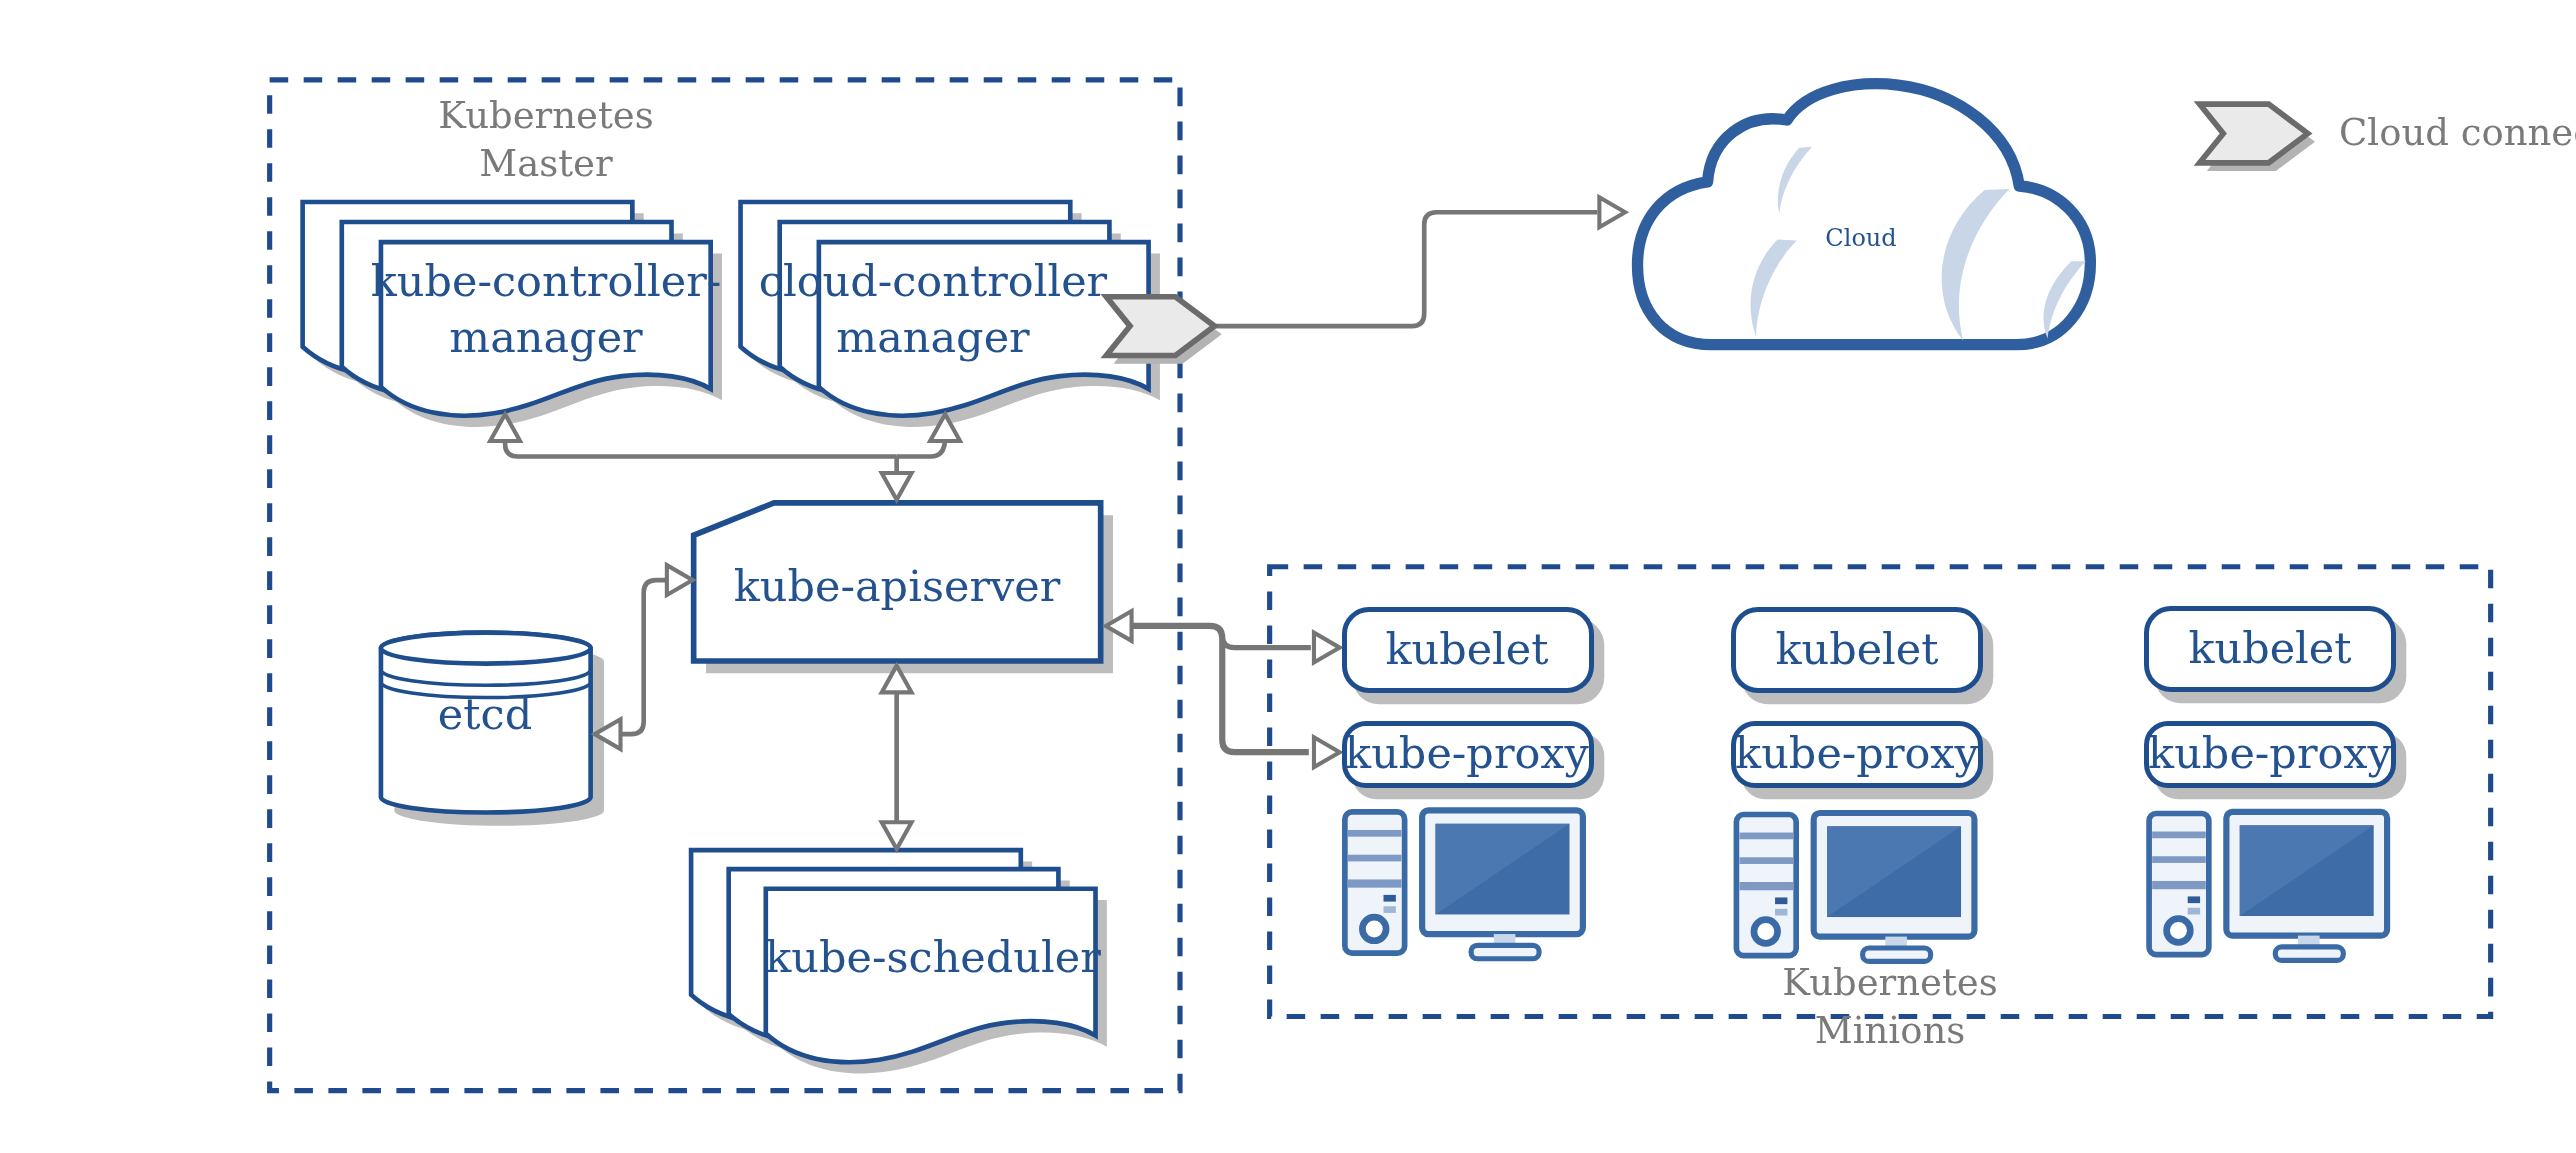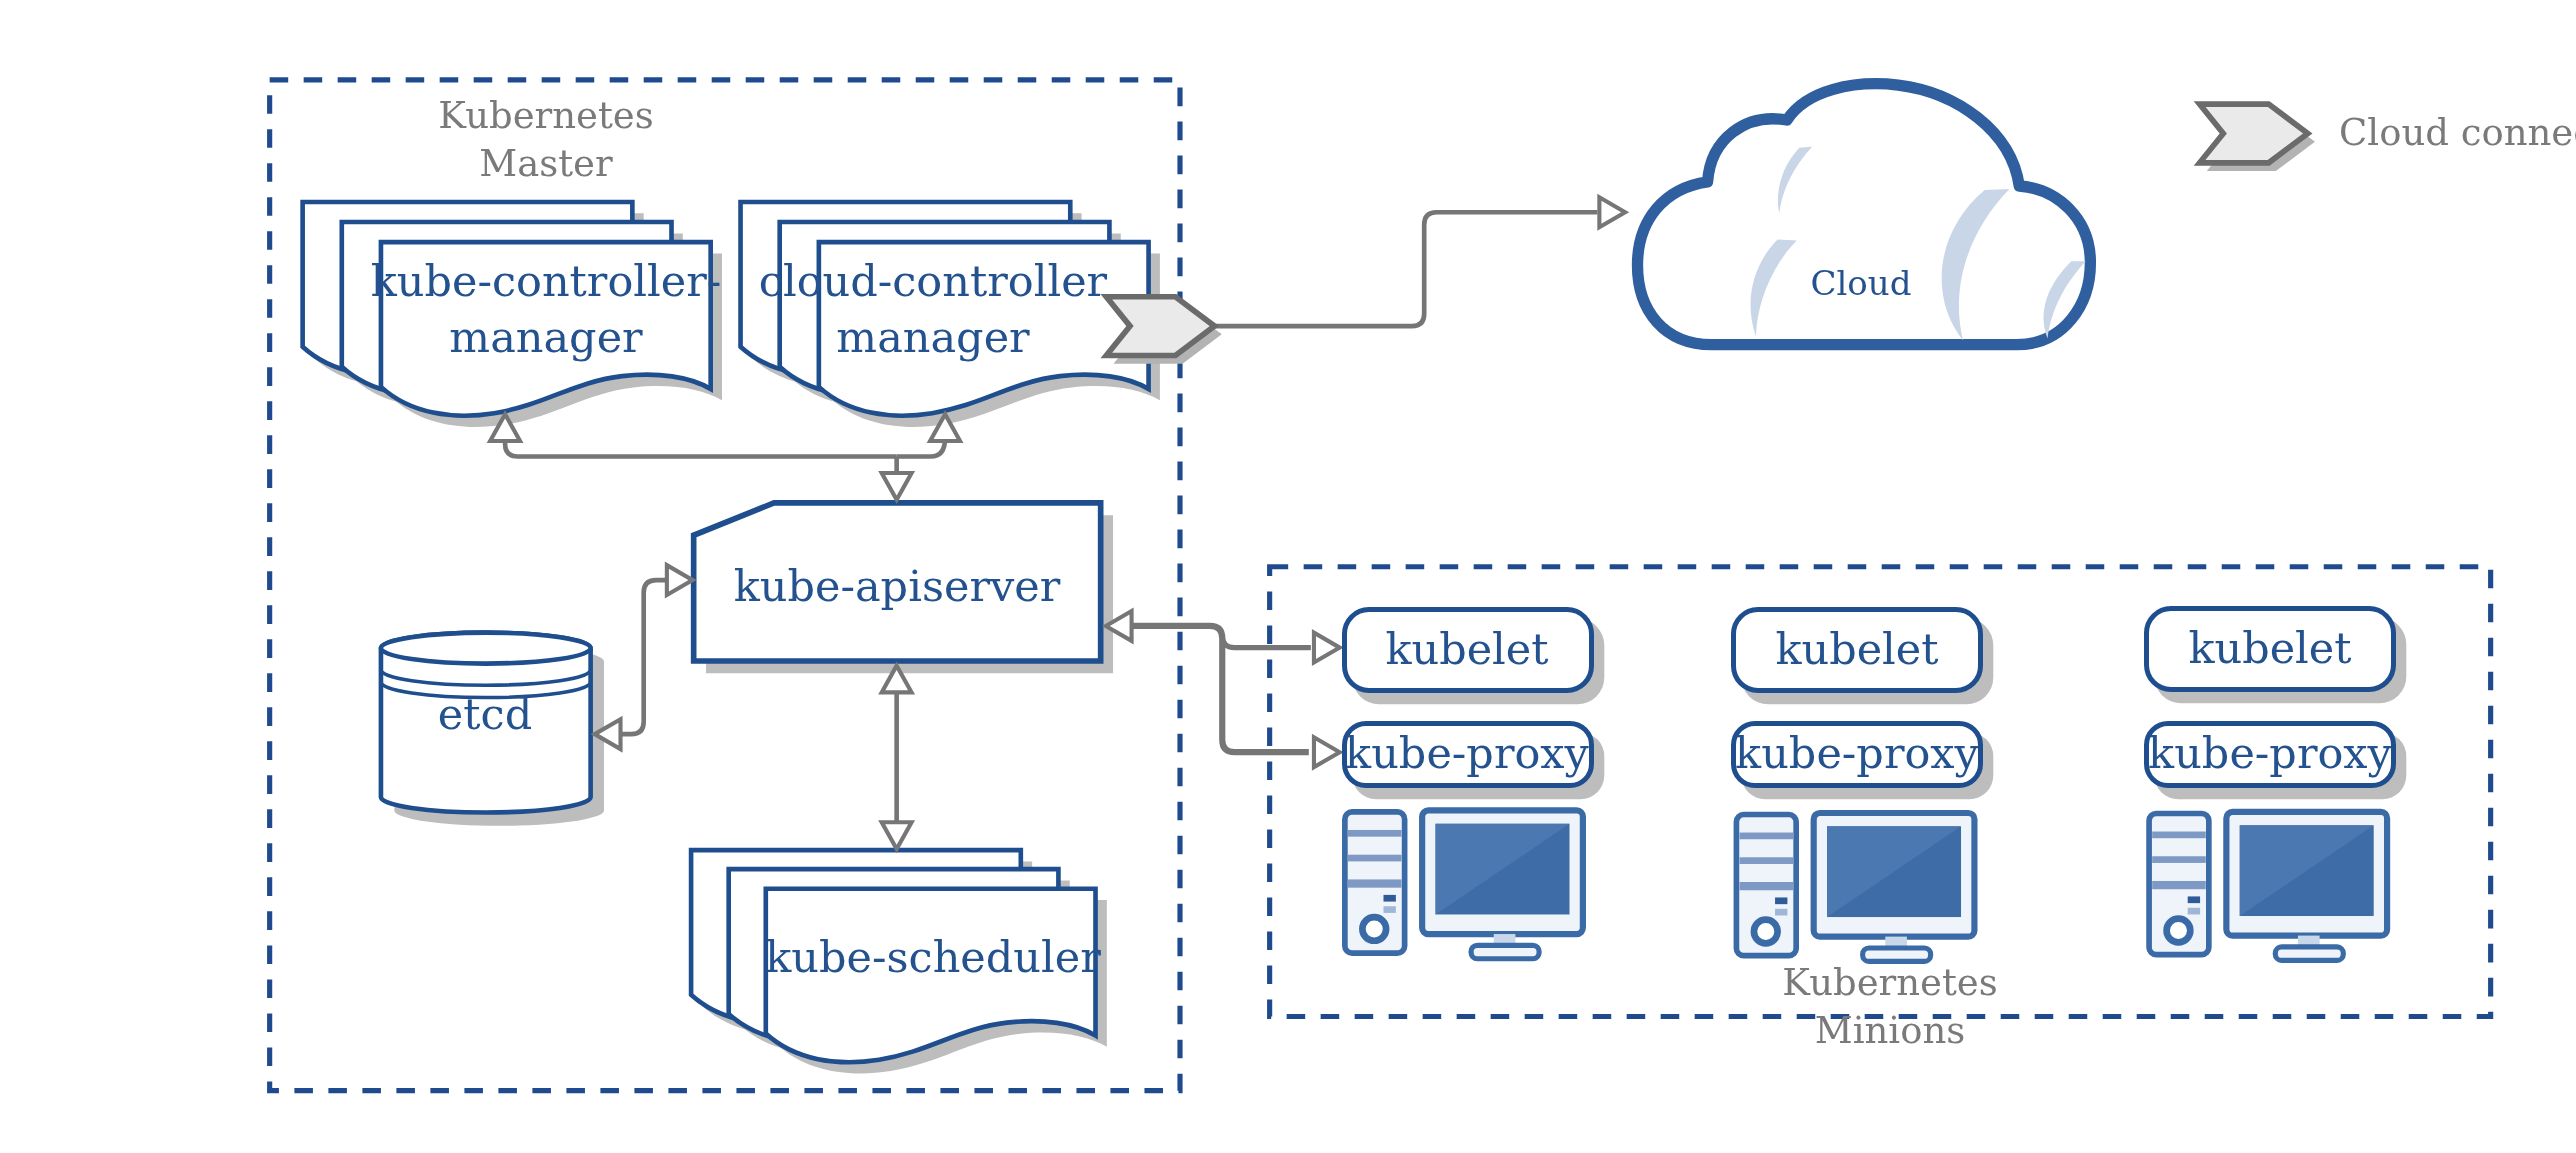--- a/index.html
+++ b/index.html
@@ -3,21 +3,21 @@
 <meta charset="utf-8">
 <style>
   html,body{margin:0;padding:0;background:#ffffff;}
   #canvas{position:relative;width:2665px;height:1153px;background:#ffffff;
           font-family:"DejaVu Serif","Liberation Serif",serif;overflow:hidden;}
   #diagram-svg{position:absolute;left:0;top:0;}
   .lbl{position:absolute;transform:translate(-50%,-50%);color:#24528F;
        font-size:43px;line-height:1.3;text-align:center;white-space:pre-line;}
   .cap{color:#7a7a7a;font-size:37px;}
   .lbl-left{transform:translate(0,-50%);text-align:left;}
-  .cloud-lbl{font-size:34px;margin-top:44px;}
+  .cloud-lbl{font-size:24px;}
   .node-box{position:absolute;background:#ffffff;border:5.2px solid #1F4E8F;
             box-shadow:10.3px 11.3px 0 #bdbdbd;box-sizing:border-box;}
   .kubelet-box{width:252px;height:86px;border-radius:27px;}
   .kube-proxy-box{width:252px;height:67px;border-radius:24px;}
 </style>
 </head>
 <body>
 
 <div id="canvas">
 

